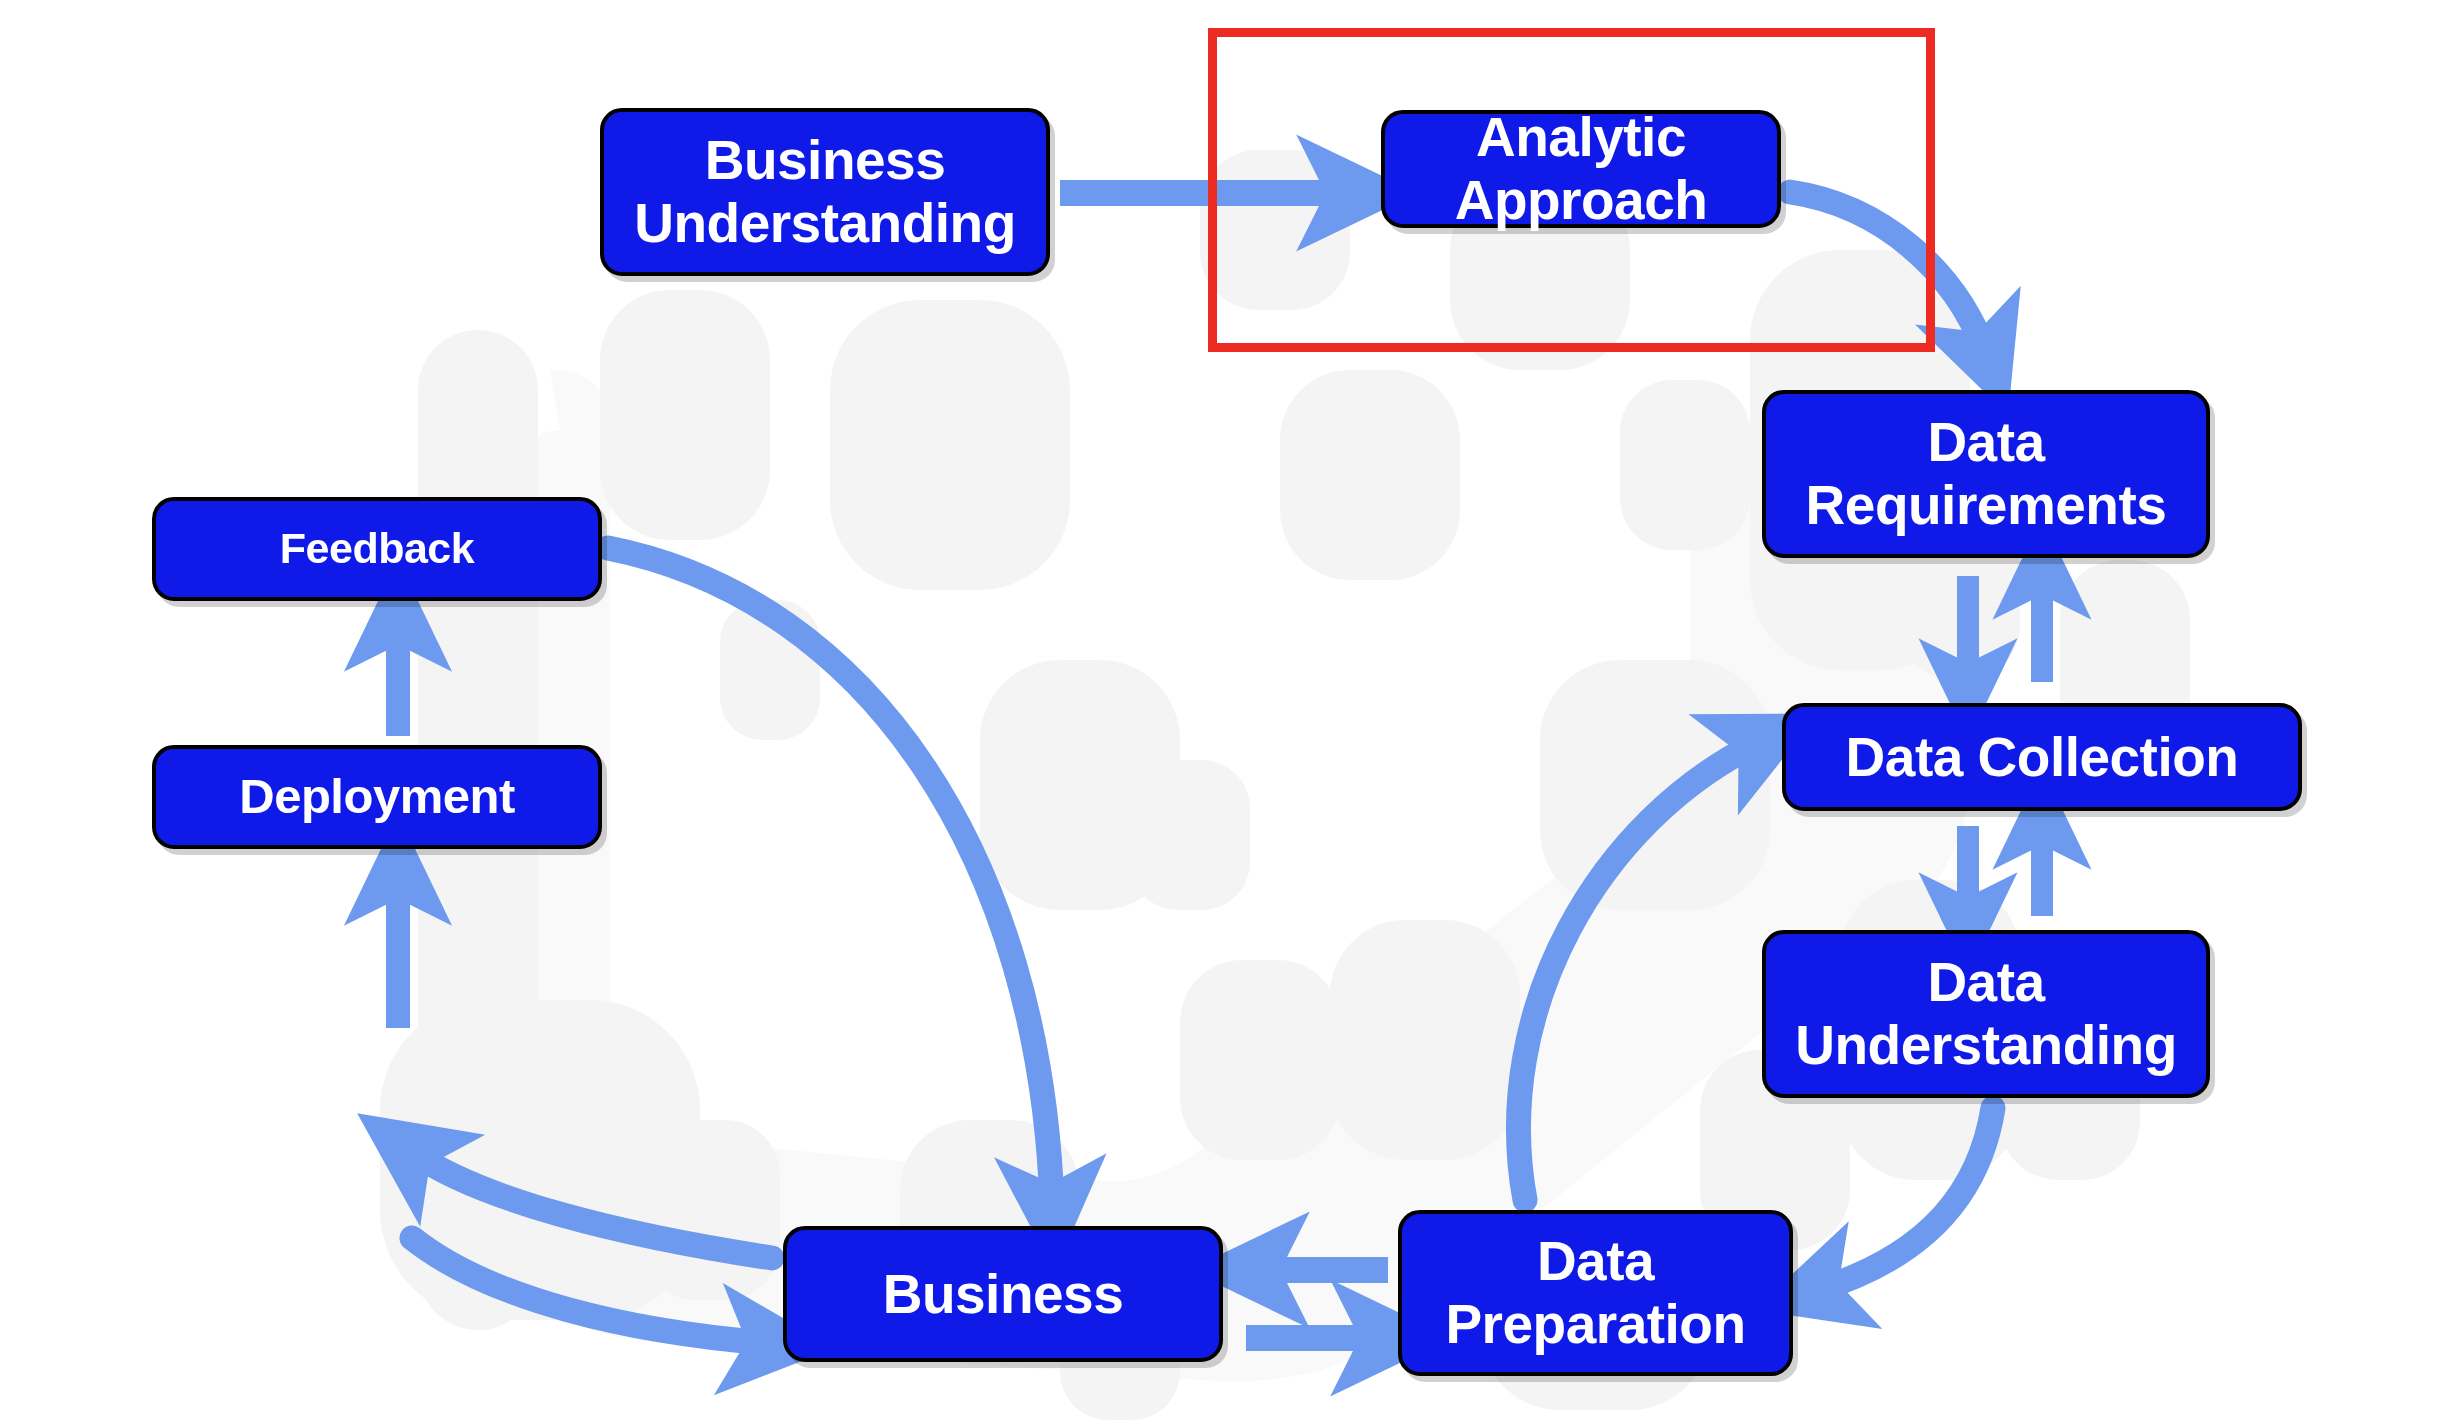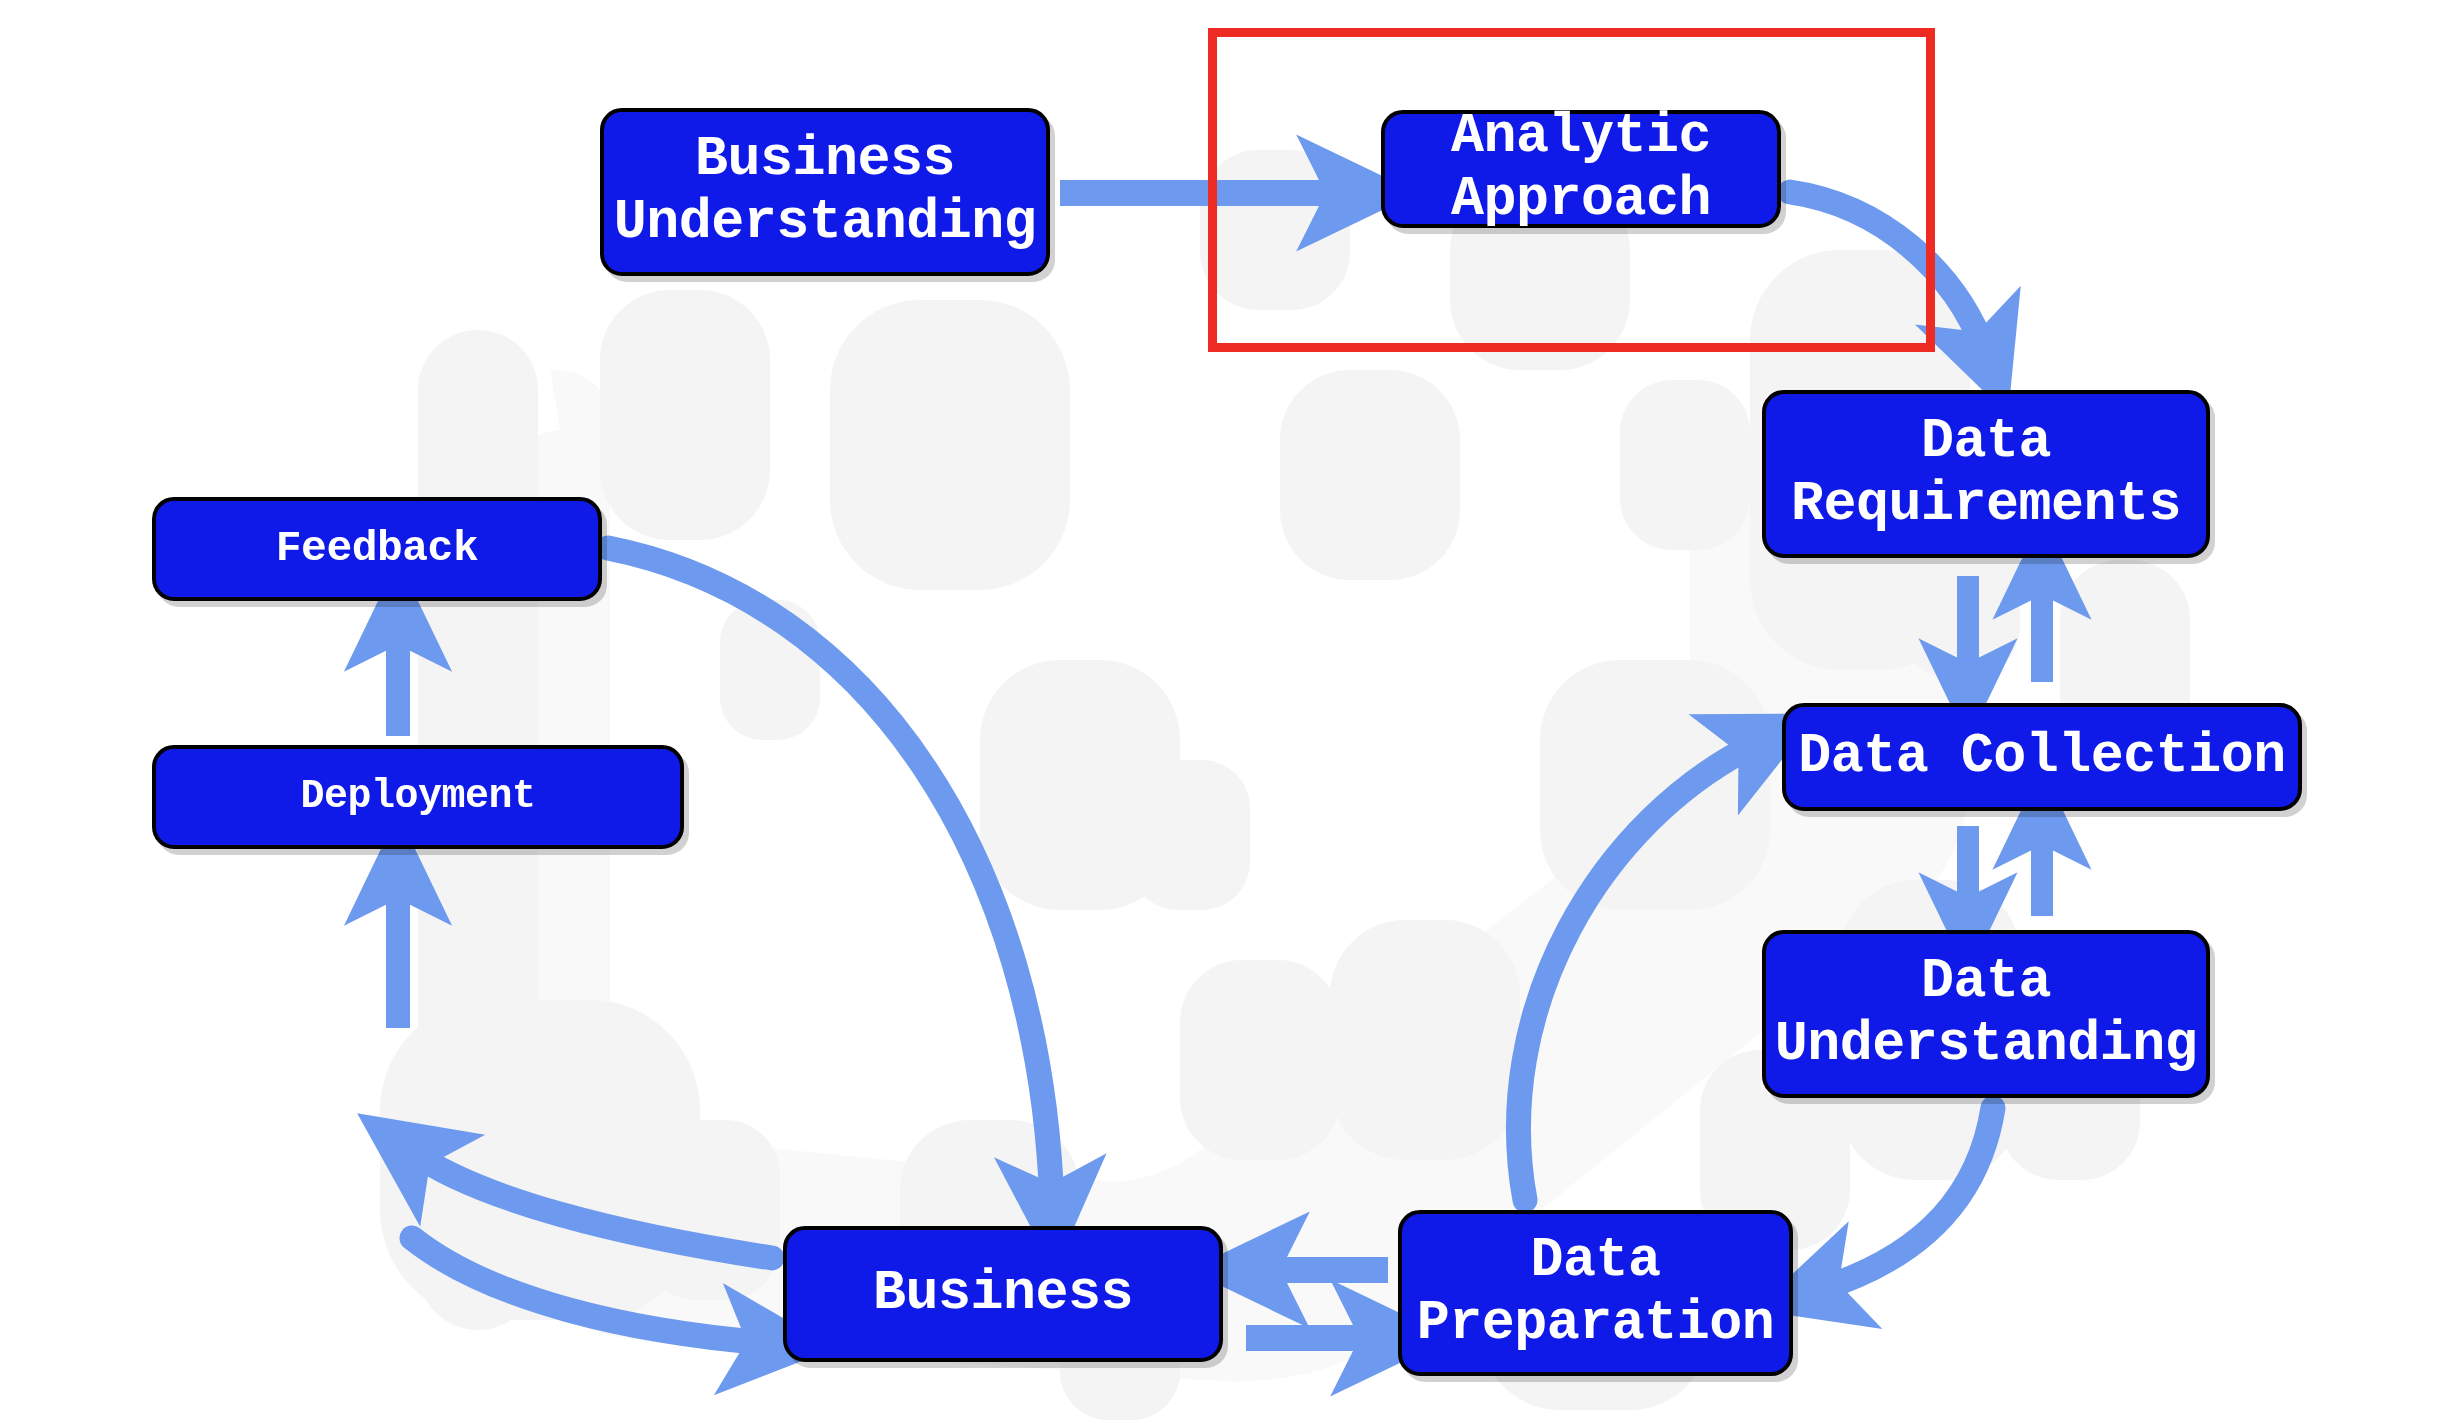--- a/index.html
+++ b/index.html
@@ -4,21 +4,21 @@
 <title>Data Science Methodology</title>
 <style>
   html,body{margin:0;padding:0;}
   body{
     width:2442px;height:1424px;
     background:#ffffff;
     font-family:"Liberation Sans", sans-serif;
     overflow:hidden;
     position:relative;
   }
-  #stage{position:absolute;left:0;top:0;width:2442px;height:1424px;font-family:Liberation Mono, monospace;}
+  #stage{position:absolute;left:0;top:0;width:2442px;height:1424px;}
 
   
   #bg-watermark{position:absolute;left:0;top:0;width:2442px;height:1424px;z-index:0;}
 
   
   #arrow-layer{position:absolute;left:0;top:0;width:2442px;height:1424px;z-index:1;}
 
   
   .node{
     position:absolute;
@@ -42,21 +42,21 @@
 
   
   #node-business-understanding{left:600px;  top:108px;  width:450px; height:168px; font-size:55px;}
   #node-analytic-approach     {left:1381px; top:110px;  width:400px; height:118px; font-size:55px;}
   #node-data-requirements     {left:1762px; top:390px;  width:448px; height:168px; font-size:55px;}
   #node-data-collection       {left:1782px; top:703px;  width:520px; height:108px; font-size:55px;}
   #node-data-understanding    {left:1762px; top:930px;  width:448px; height:168px; font-size:55px;}
   #node-data-preparation      {left:1398px; top:1210px; width:395px; height:166px; font-size:55px;}
   #node-modeling              {left:783px;  top:1226px; width:440px; height:136px; font-size:55px;}
   #node-evaluation            {left:222px;  top:1037px; width:450px; height:104px; font-size:55px;}
-  #node-deployment            {left:152px;  top:745px;  width:532px; height:104px; font-size:40px;}
+  #node-deployment            {left:152px;  top:745px;  width:450px; height:104px; font-size:49px;}
   #node-feedback              {left:152px;  top:497px;  width:450px; height:104px; font-size:43px;}
 
   
   #highlight-analytic-approach{
     position:absolute;
     left:1208px; top:28px;
     width:727px; height:324px;
     border:9px solid #ee2b22;
     box-sizing:border-box;
     z-index:2;

